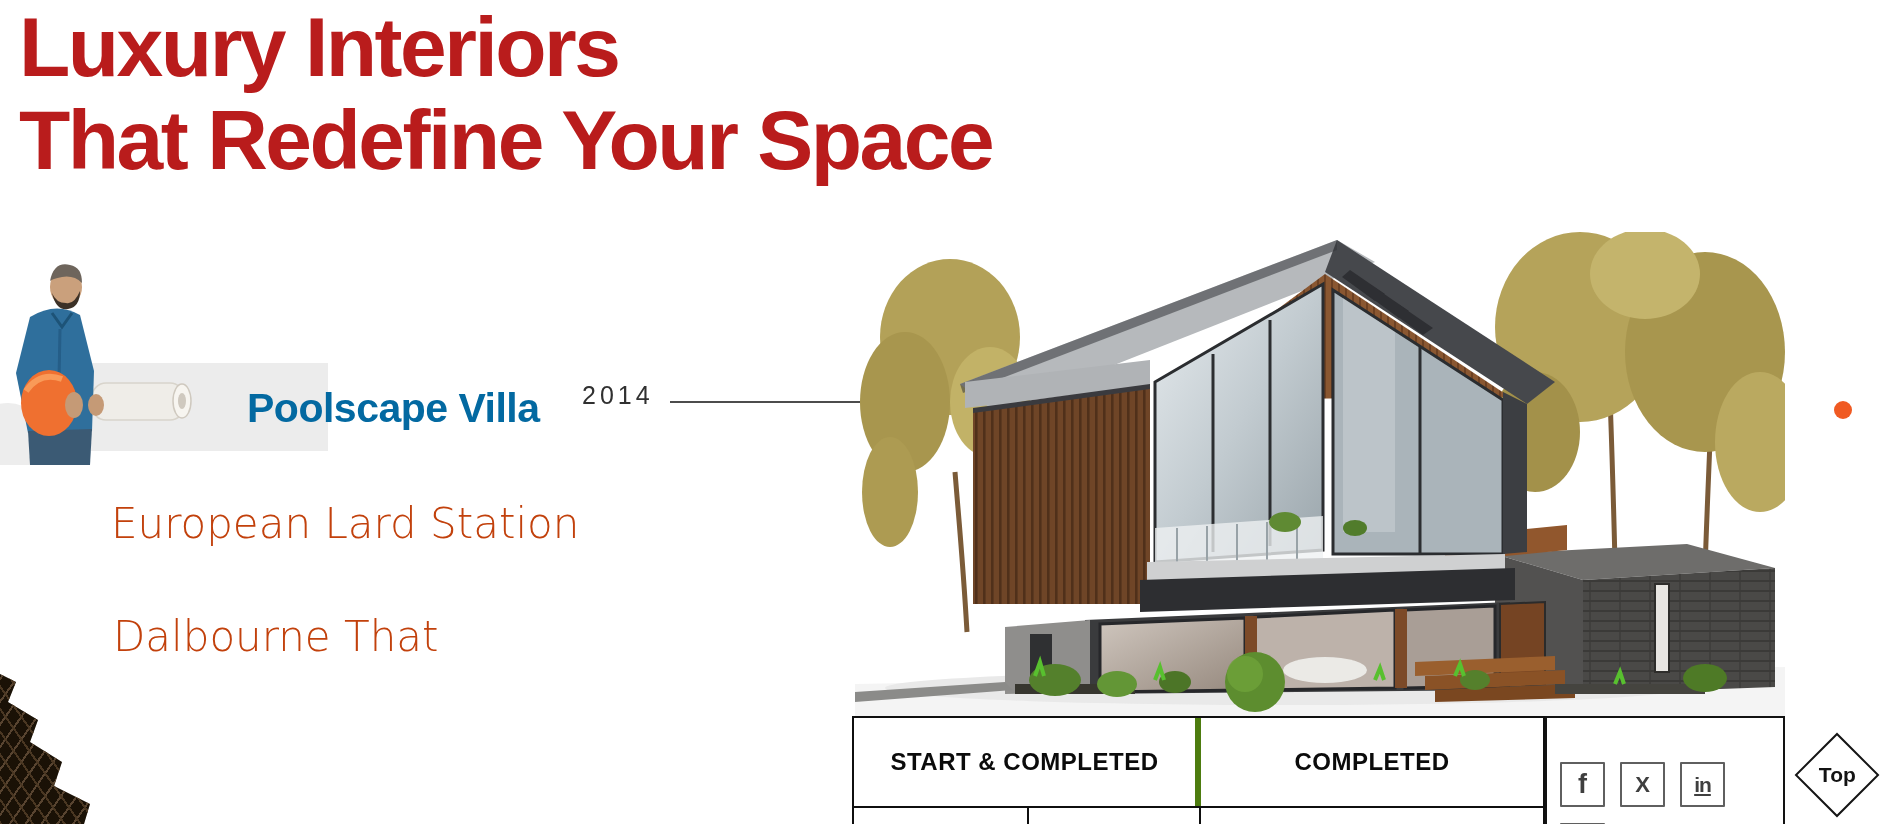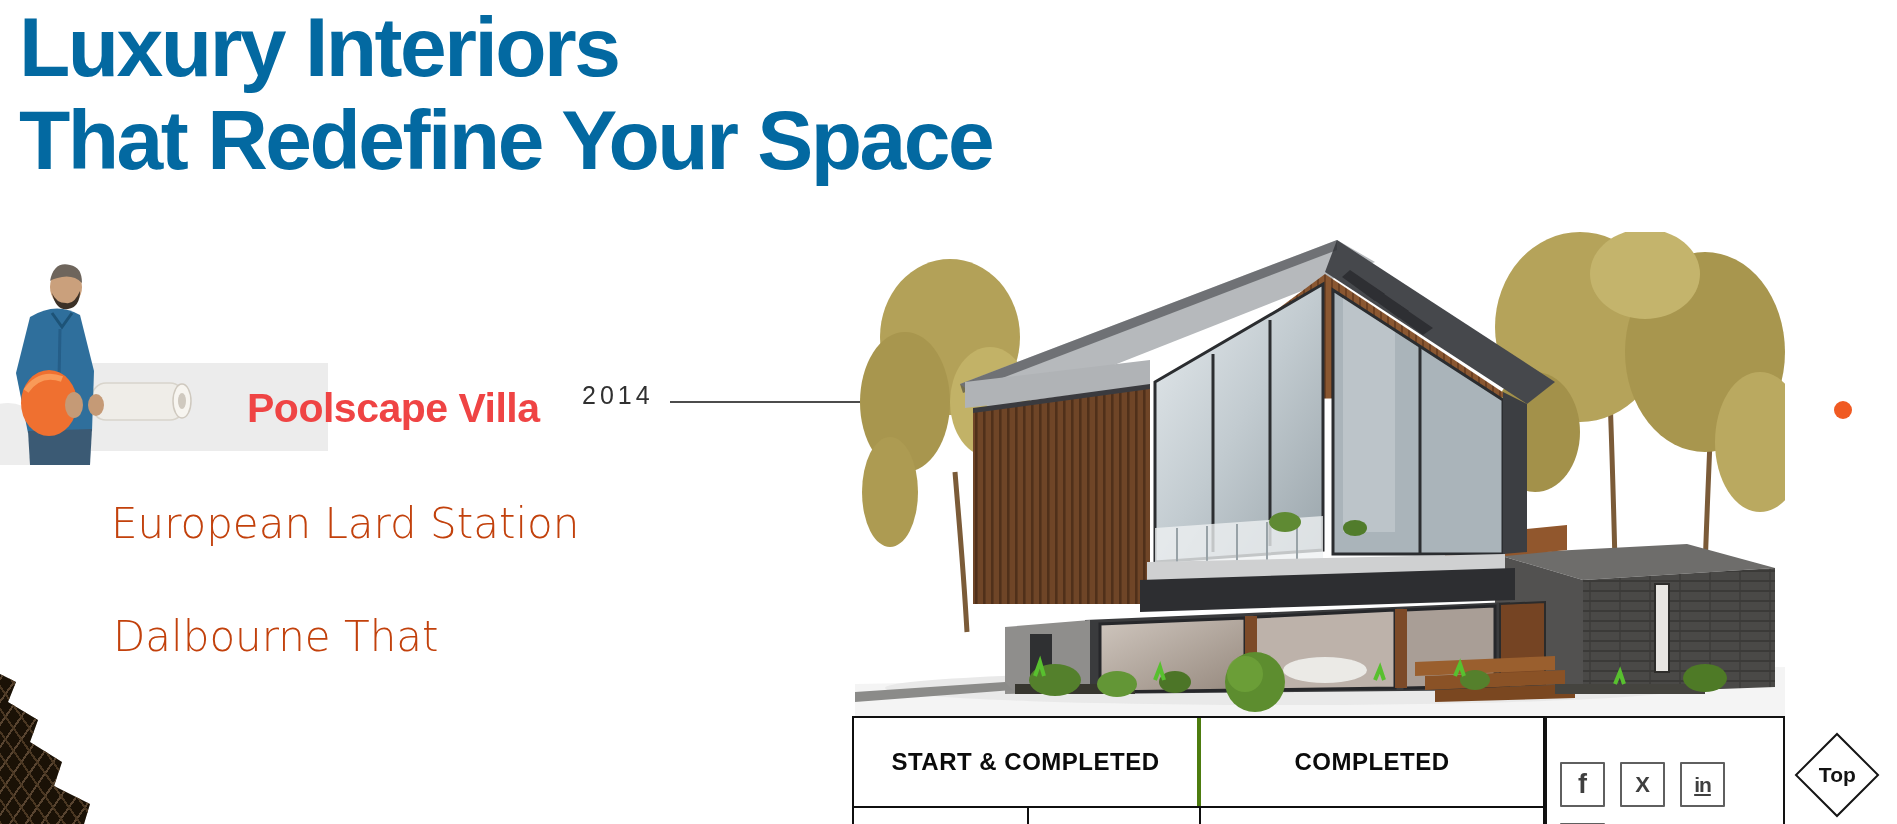--- a/index.html
+++ b/index.html
@@ -4,30 +4,30 @@
 <style>
   html,body{margin:0;padding:0;background:#ffffff;}
   .canvas{
     position:relative;width:1897px;height:824px;overflow:hidden;background:#ffffff;
     font-family:"Liberation Sans", sans-serif;
   }
   
   .hero-title{
     position:absolute;left:19px;top:1px;
     font-size:84px;line-height:93px;font-weight:700;letter-spacing:-2.5px;
-    color:#0369a1;
+    color:#b91c1c;
   }
   
   .highlight-box{
     position:absolute;left:90px;top:363px;width:238px;height:88px;
     background:#ececec;
   }
   .project-item{position:absolute;cursor:pointer;white-space:nowrap;}
   .project-item.active{
-    left:247px;top:385px;font-size:41px;font-weight:700;color:#ef4444;letter-spacing:-0.5px;
+    left:247px;top:385px;font-size:41px;font-weight:700;color:#0369a1;letter-spacing:-0.5px;
   }
   .project-item.idle{
     font-size:42px;font-weight:200;color:#c2410c;letter-spacing:0px;
     font-family:"DejaVu Sans","Liberation Sans",sans-serif;
   }
   #project-1{left:111px;top:499px;}
   #project-2{left:113px;top:612px;}
   .year-label{
     position:absolute;left:582px;top:381px;
     font-size:25px;letter-spacing:4px;color:#303030;font-weight:400;
@@ -47,21 +47,21 @@
   
   .details-table{
     position:absolute;left:852px;top:716px;width:693px;height:140px;
     border:2px solid #0f0f0f;background:#ffffff;box-sizing:border-box;
   }
   .dt-header{display:flex;height:90px;border-bottom:2px solid #0f0f0f;box-sizing:border-box;}
   .dt-header-cell{
     display:flex;align-items:center;justify-content:center;
     font-size:24px;font-weight:700;letter-spacing:0.5px;color:#0b0b0b;box-sizing:border-box;
   }
-  .dt-header-cell.c1{width:347px;border-right:4px solid #4d7c0f;}
+  .dt-header-cell.c1{width:347px;border-right:6px solid #4d7c0f;}
   .dt-header-cell.c2{flex:1;}
   .dt-row{display:flex;height:48px;box-sizing:border-box;}
   .dt-cell{box-sizing:border-box;background:#fff;}
   .dt-cell.r1{width:175px;border-right:2px solid #0f0f0f;}
   .dt-cell.r2{width:172px;border-right:2px solid #0f0f0f;}
   .dt-cell.r3{flex:1;}
   
   .social-box{
     position:absolute;left:1545px;top:716px;width:240px;height:140px;
     border:2px solid #121212;background:#ffffff;box-sizing:border-box;

